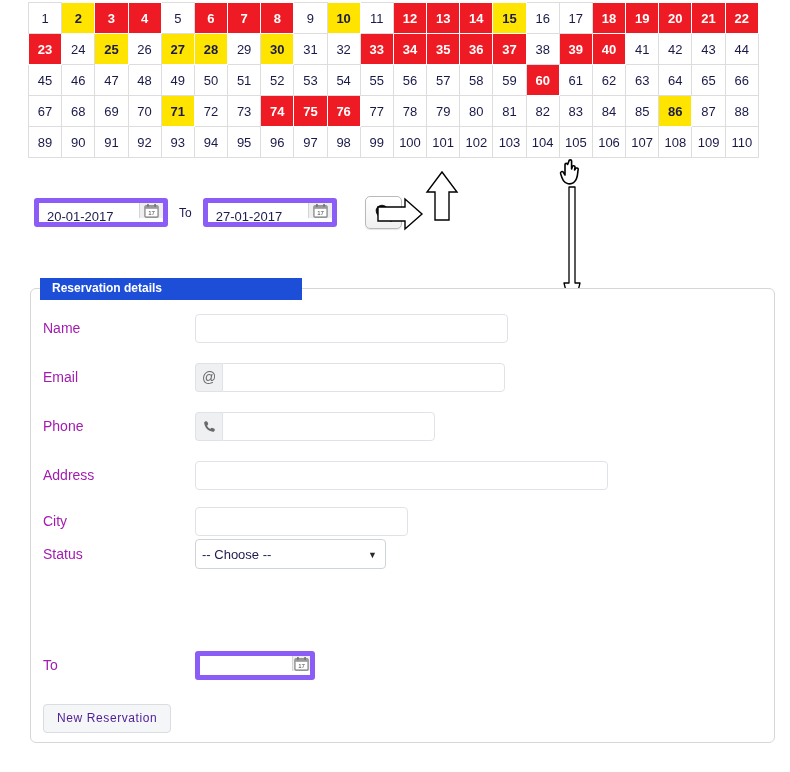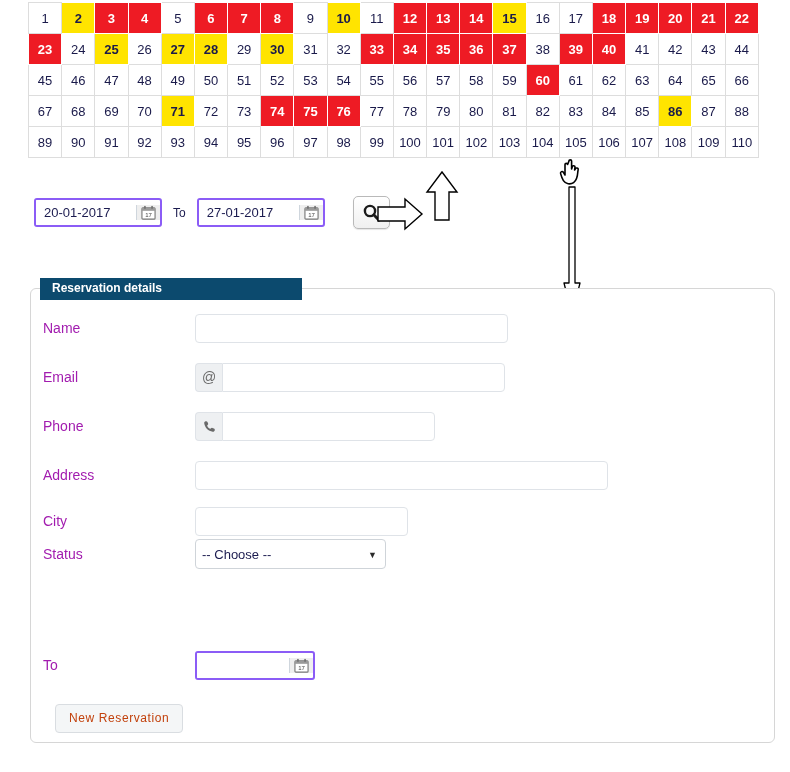--- a/index.html
+++ b/index.html
@@ -56,22 +56,22 @@
   
   #filter-row {
     position: absolute;
     left: 34px;
     top: 196px;
     display: flex;
     align-items: center;
   }
   .date-group {
     display: flex;
-    align-items: center;
-    border: 2px solid #8b5cf6;
+    align-items: flex-start;
+    border: 5px solid #8b5cf6;
     border-radius: 3px;
     background: #ffffff;
     overflow: hidden;
     height: 29px;
   }
   .date-group input {
     border: 0;
     outline: none;
     height: 27px;
     font-family: "Liberation Sans", sans-serif;
@@ -127,21 +127,21 @@
     width: 745px;
     height: 455px;
     border: 1px solid #d6d6d6;
     border-radius: 6px;
     background: #ffffff;
   }
   #panel-legend {
     position: absolute;
     left: 9px;
     top: -11px;
-    background: #0c4a6e;
+    background: #1d4ed8;
     color: #ffffff;
     font-size: 12px;
     font-weight: bold;
     padding: 4px 12px 5px 12px;
     width: 262px;
     box-sizing: border-box;
     line-height: 13px;
   }
 
   .form-row {
@@ -211,27 +211,27 @@
   .select-wrap { position: relative; display: inline-block; }
   .select-caret {
     position: absolute;
     right: 9px; top: 11px;
     font-size: 9px;
     color: #2b2b2b;
     pointer-events: none;
   }
   #new-reservation-button {
     position: absolute;
-    left: 24px;
+    left: 12px;
     top: 415px;
     padding: 6px 13px 7px 13px;
     border: 1px solid #d9dde1;
     border-radius: 4px;
     background: #f4f6f7;
-    color: #c2410c;
+    color: #4c1d95;
     font-size: 12px;
     letter-spacing: 0.6px;
     font-family: "Liberation Sans", sans-serif;
     cursor: pointer;
   }
 </style>
 </head>
 <body>
 
 <div id="page">

